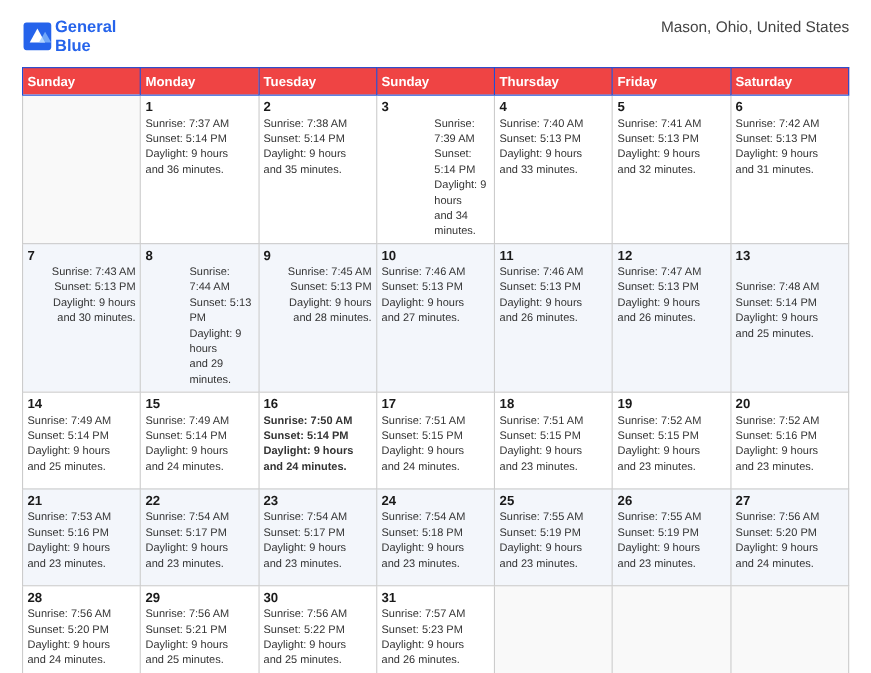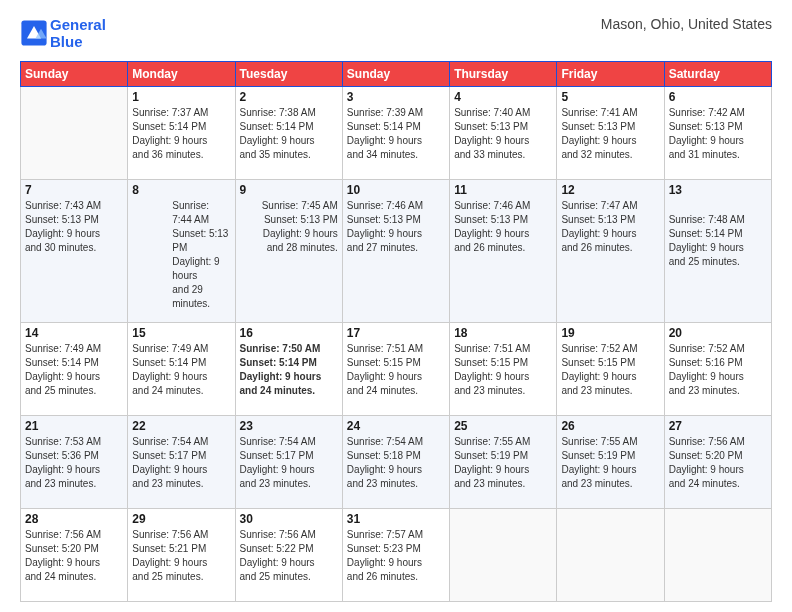--- a/index.html
+++ b/index.html
@@ -135,21 +135,21 @@
           </td>
           <td>
             <span class="day-num">2</span>
             <div class="day-info" style="white-space: pre-line;">Sunrise: 7:38 AM
 Sunset: 5:14 PM
 Daylight: 9 hours
 and 35 minutes.</div>
           </td>
           <td>
             <span class="day-num">3</span>
-            <div class="day-info" style="white-space: pre-line;">Sunrise: 7:39 AM
+            <div class="day-info" style="white-space: pre-line; margin-left: 48px;">Sunrise: 7:39 AM
 Sunset: 5:14 PM
 Daylight: 9 hours
 and 34 minutes.</div>
           </td>
           <td>
             <span class="day-num">4</span>
             <div class="day-info" style="white-space: pre-line;">Sunrise: 7:40 AM
 Sunset: 5:13 PM
 Daylight: 9 hours
 and 33 minutes.</div>
@@ -165,21 +165,21 @@
             <span class="day-num">6</span>
             <div class="day-info" style="white-space: pre-line;">Sunrise: 7:42 AM
 Sunset: 5:13 PM
 Daylight: 9 hours
 and 31 minutes.</div>
           </td>
         </tr>
         <tr class="row-shade">
           <td>
             <span class="day-num">7</span>
-            <div class="day-info" style="white-space: pre-line;">Sunrise: 7:43 AM
+            <div class="day-info" style="white-space: pre-line; text-align: right;">Sunrise: 7:43 AM
 Sunset: 5:13 PM
 Daylight: 9 hours
 and 30 minutes.</div>
           </td>
           <td>
             <span class="day-num">8</span>
             <div class="day-info" style="white-space: pre-line; margin-left: 40px;">Sunrise: 7:44 AM
 Sunset: 5:13 PM
 Daylight: 9 hours
 and 29 minutes.</div>
@@ -268,21 +268,21 @@
             <div class="day-info" style="white-space: pre-line;">Sunrise: 7:52 AM
 Sunset: 5:16 PM
 Daylight: 9 hours
 and 23 minutes.</div>
           </td>
         </tr>
         <tr class="row-shade">
           <td>
             <span class="day-num">21</span>
             <div class="day-info" style="white-space: pre-line;">Sunrise: 7:53 AM
-Sunset: 5:36 PM
+Sunset: 5:16 PM
 Daylight: 9 hours
 and 23 minutes.</div>
           </td>
           <td>
             <span class="day-num">22</span>
             <div class="day-info" style="white-space: pre-line;">Sunrise: 7:54 AM
 Sunset: 5:17 PM
 Daylight: 9 hours
 and 23 minutes.</div>
           </td>

